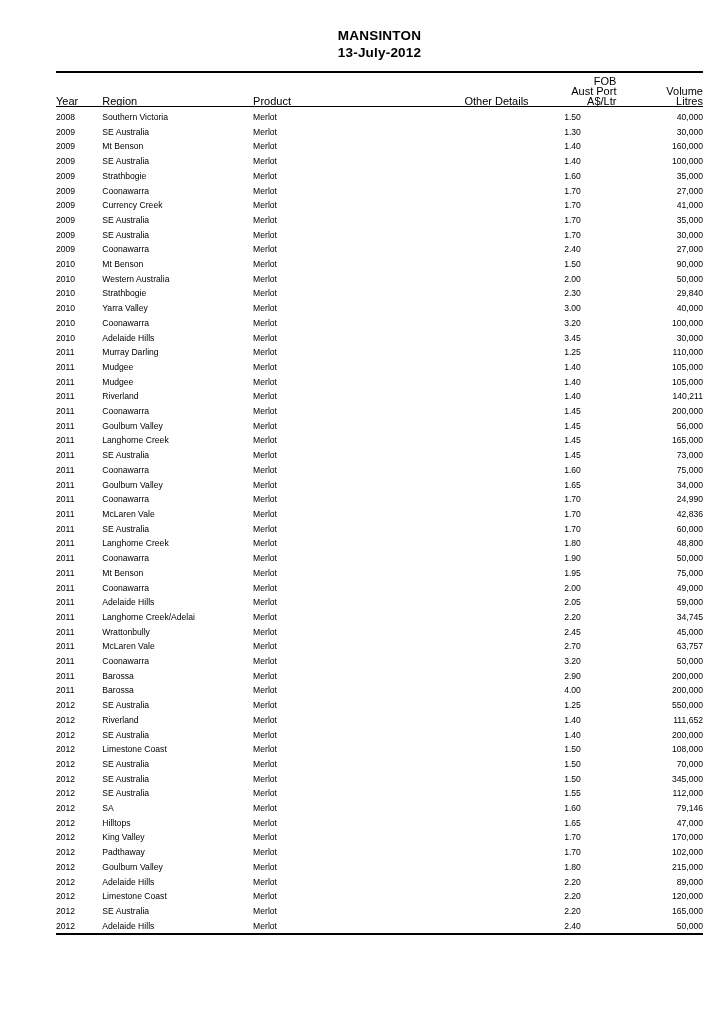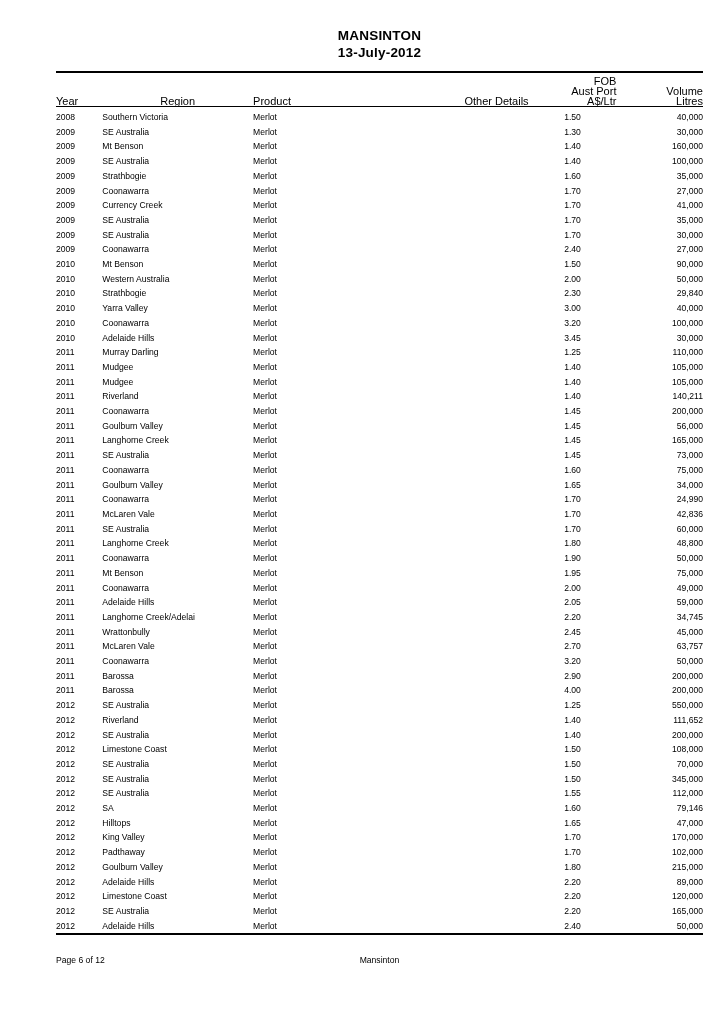--- a/index.html
+++ b/index.html
@@ -61,21 +61,21 @@
     line-height: 0;
   }
   thead th {
     font-weight: normal;
     font-size: 11px;
     line-height: 10px;
     padding-bottom: 2px;
     vertical-align: bottom;
   }
   .th-year    { text-align: left;  width: 48px; padding-left: 6px; }
-  .th-region  { text-align: center;  width: 158px; margin-left: 28px; }
+  .th-region  { text-align: left;  width: 158px; margin-left: 28px; }
   .th-product { text-align: left;  width: 170px; }
   .th-other   { text-align: right;  width: 120px; }
   .th-fob     { text-align: right; width: 92px; padding-right: 18px;}
   .th-volume  { text-align: right; width: 90px; padding-right: 6px;}
   tbody td {
     font-size: 8.6px;
     line-height: 14.7px;
     height: 14.7px;
   }
   td.c-year    { text-align: left; padding-left: 6px; }
@@ -582,19 +582,14 @@
           <td class="c-volume">50,000</td>
         </tr>
       </tbody>
     <tfoot>
       <tr class="rule-bottom">
         <td colspan="6"></td>
       </tr>
     </tfoot>
   </table>
 
-  <div class="footer">
-    <div class="left">Page 6 of 12</div>
-    <div class="center">Mansinton</div>
-    <div class="right"></div>
-  </div>
 
 </div>
 
 </body></html>

